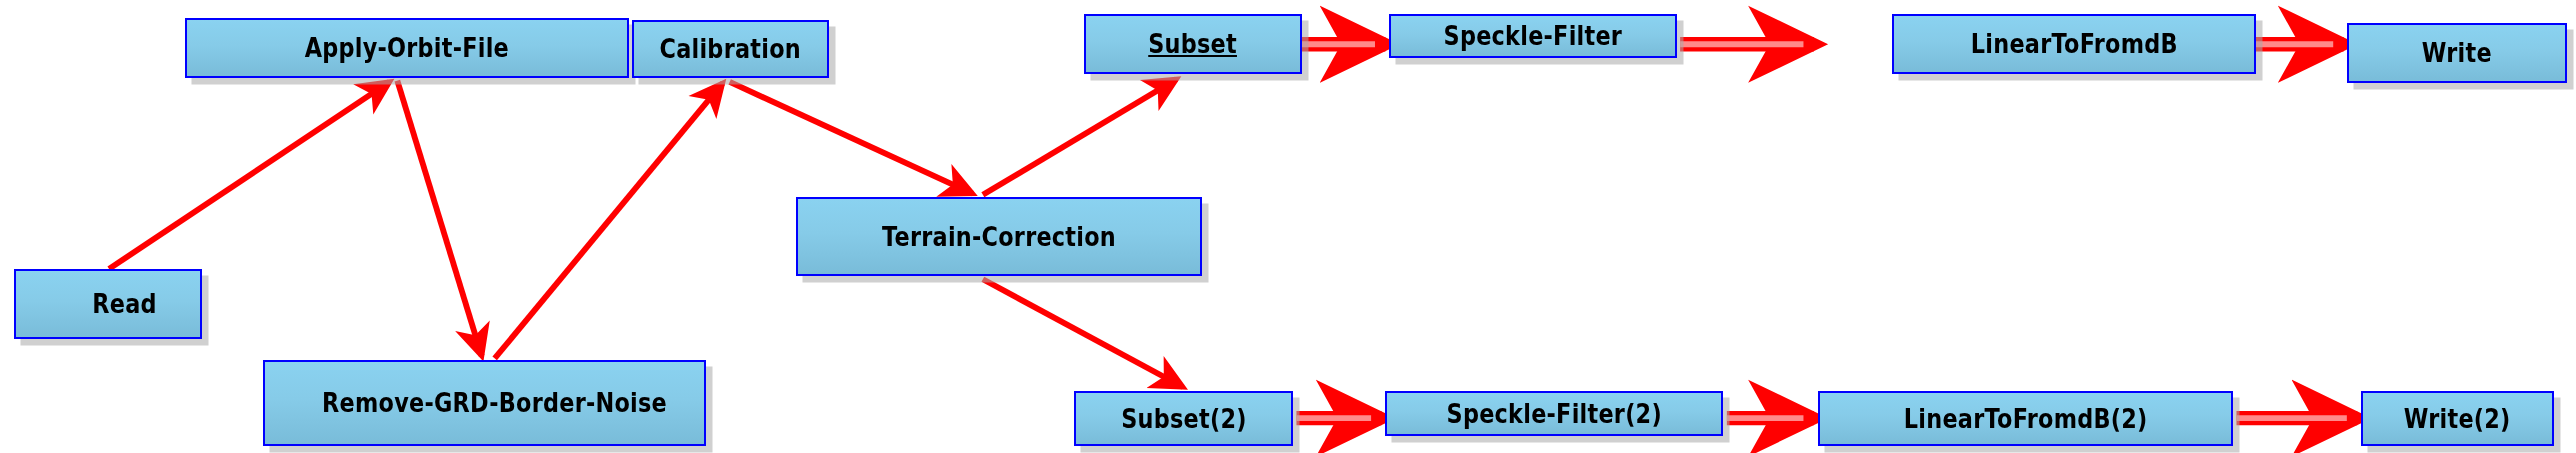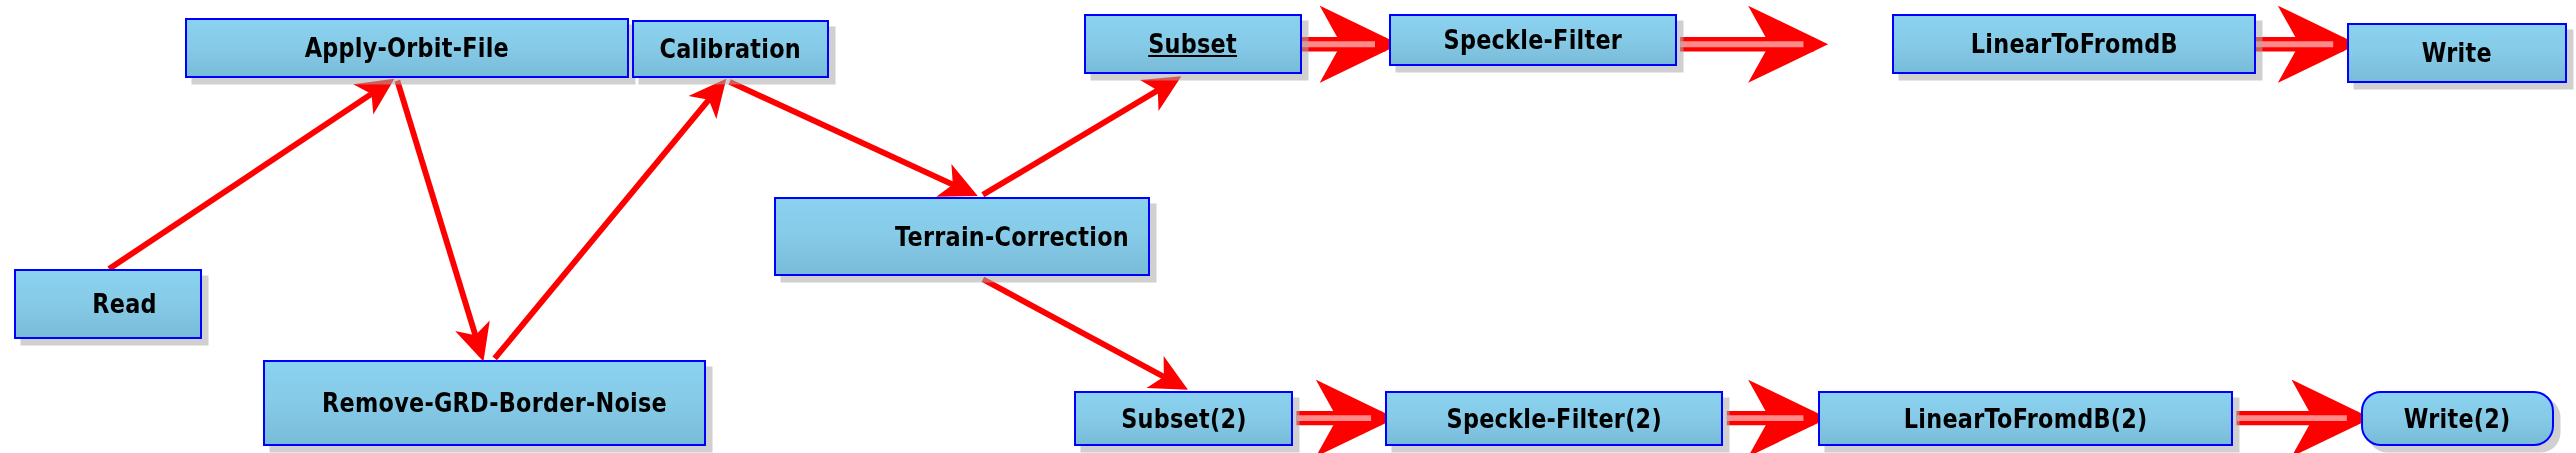--- a/index.html
+++ b/index.html
@@ -111,43 +111,43 @@
       </div>
       <div class="node" style="left: 170px; top: 18px; width: 444px; height: 60px; margin-left: 15px;">
         <span class="node-label">Apply-Orbit-File</span>
       </div>
       <div class="node" style="left: 263px; top: 360px; width: 443px; height: 86px; padding-left: 20px;">
         <span class="node-label">Remove-GRD-Border-Noise</span>
       </div>
       <div class="node" style="left: 632px; top: 19.5px; width: 197px; height: 58px;">
         <span class="node-label">Calibration</span>
       </div>
-      <div class="node" style="left: 774px; top: 197px; width: 376px; height: 79px; justify-content: flex-end;">
+      <div class="node" style="left: 796px; top: 197px; width: 406px; height: 79px;">
         <span class="node-label">Terrain-Correction</span>
       </div>
       <div class="node" style="left: 1084px; top: 14.3px; width: 218px; height: 60px; text-decoration: underline;">
         <span class="node-label">Subset</span>
       </div>
-      <div class="node" style="left: 1389px; top: 14.3px; width: 288px; height: 52px;">
+      <div class="node" style="left: 1389px; top: 14.3px; width: 288px; height: 44px;">
         <span class="node-label">Speckle-Filter</span>
       </div>
       <div class="node" style="left: 1892px; top: 14.3px; width: 364px; height: 60px;">
         <span class="node-label">LinearToFromdB</span>
       </div>
       <div class="node" style="left: 2347px; top: 23px; width: 220px; height: 60px;">
         <span class="node-label">Write</span>
       </div>
       <div class="node" style="left: 1074px; top: 391px; width: 219px; height: 55px;">
         <span class="node-label">Subset(2)</span>
       </div>
-      <div class="node" style="left: 1385px; top: 391px; width: 338px; height: 55px;">
+      <div class="node" style="left: 1385px; top: 391px; width: 338px; height: 45px;">
         <span class="node-label">Speckle-Filter(2)</span>
       </div>
       <div class="node" style="left: 1818px; top: 391px; width: 415px; height: 55px;">
         <span class="node-label">LinearToFromdB(2)</span>
       </div>
-      <div class="node" style="left: 2361px; top: 391px; width: 193px; height: 55px; border-radius: 20px;">
+      <div class="node" style="left: 2361px; top: 391px; width: 193px; height: 55px;">
         <span class="node-label">Write(2)</span>
       </div>
     </div>
 
 </div>
 
 
 </body></html>

